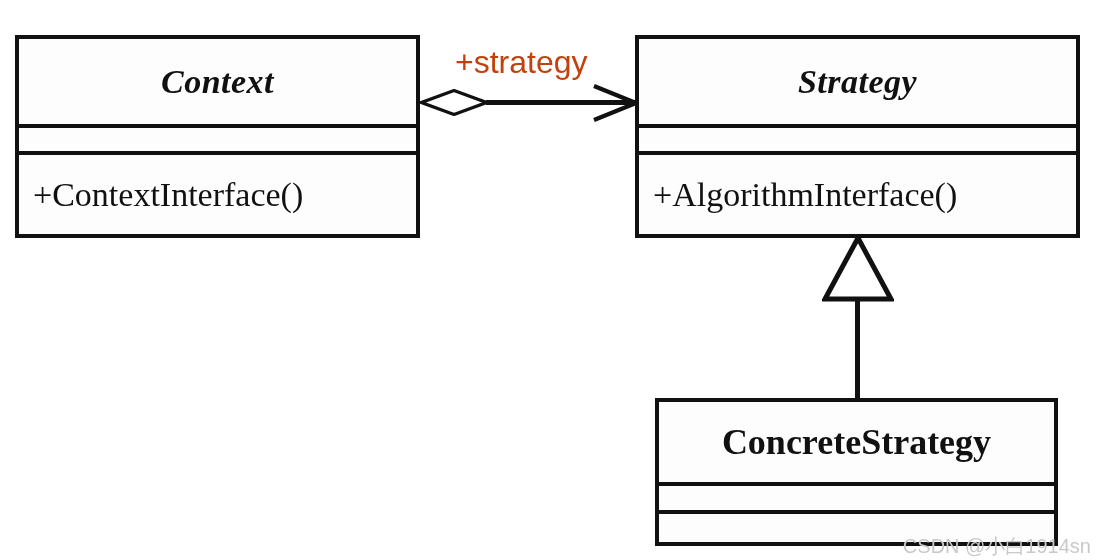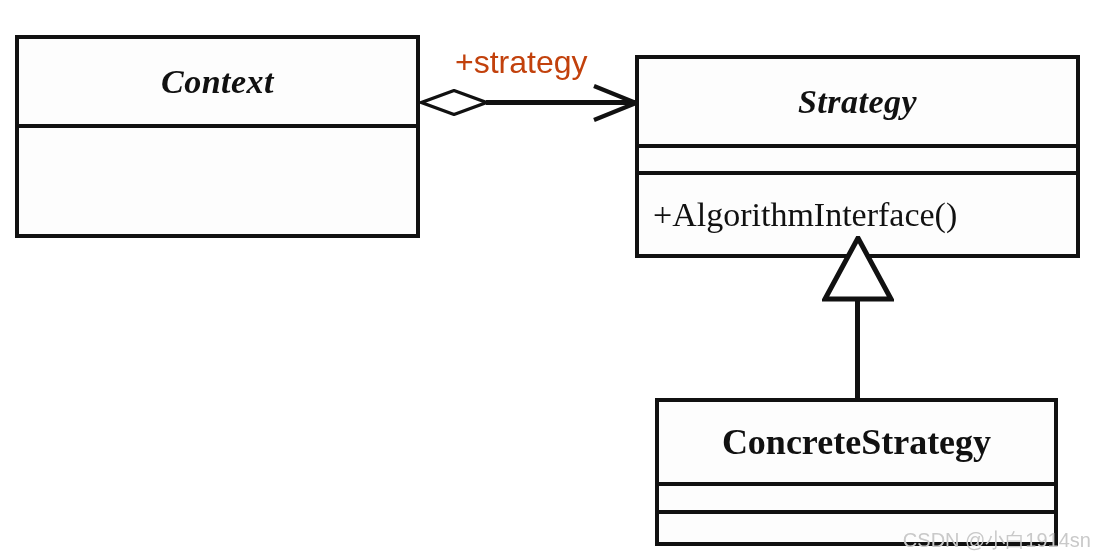--- a/index.html
+++ b/index.html
@@ -74,21 +74,20 @@
   #context-name-compartment { height: 85px; }
   #context-attrs-compartment { height: 27px; }
   #context-ops-compartment  { flex: 1 1 auto; }
 
   
   #strategy-class {
     left: 635px;
     top: 35px;
     width: 445px;
     height: 203px;
-    margin-top: 20px;
   }
   #strategy-name-compartment { height: 85px; }
   #strategy-attrs-compartment { height: 27px; }
   #strategy-ops-compartment { flex: 1 1 auto; text-align: center; }
 
   
   #concrete-strategy-class {
     left: 655px;
     top: 398px;
     width: 403px;
@@ -146,38 +145,41 @@
     left: 822px;
     top: 236px;
     width: 72px;
     height: 66px;
   }
 
   
   #watermark {
     position: absolute;
     right: 8px;
-    bottom: 6px;
+    bottom: 0;
     font-family: "Liberation Sans", sans-serif;
     font-size: 20px;
     color: #c9c9c9;
     white-space: nowrap;
     user-select: none;
   }
 </style>
 </head>
 <body>
 
 <div id="diagram-canvas">
 
   <div class="uml-class" id="context-class">
     <div class="compartment" id="context-name-compartment">
       <span class="class-name">Context</span>
     </div>
     <div class="compartment divider-top" id="context-attrs-compartment"></div>
+    <div class="compartment divider-top" id="context-ops-compartment">
+      <span class="operation">+ContextInterface()</span>
+    </div>
   </div>
 
   <div class="uml-class" id="strategy-class">
     <div class="compartment" id="strategy-name-compartment">
       <span class="class-name">Strategy</span>
     </div>
     <div class="compartment divider-top" id="strategy-attrs-compartment"></div>
     <div class="compartment divider-top" id="strategy-ops-compartment">
       <span class="operation">+AlgorithmInterface()</span>
     </div>

